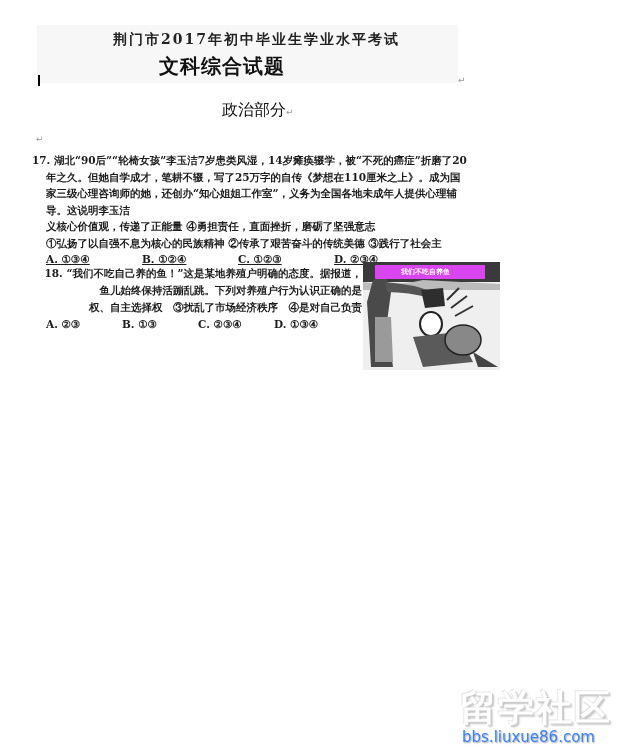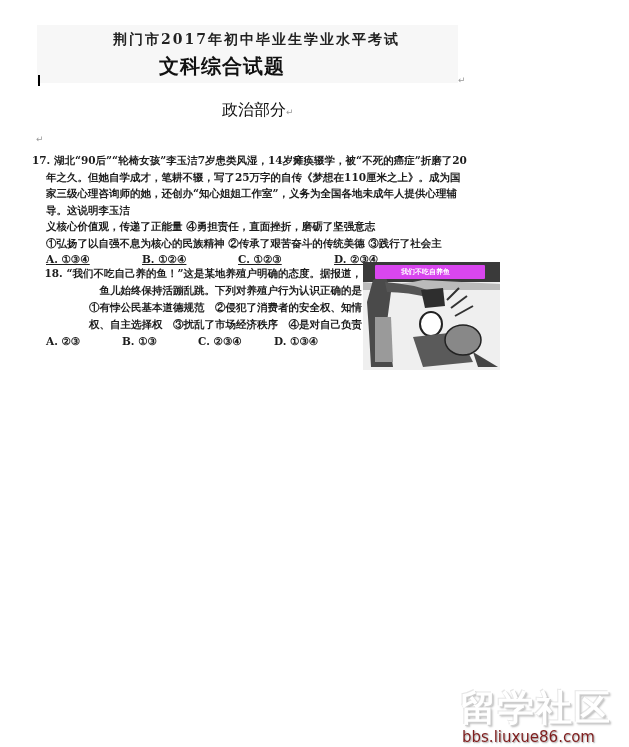--- a/index.html
+++ b/index.html
@@ -152,21 +152,21 @@
       letter-spacing: 2px;
       text-shadow: 1px 1px 0 #cfcfcf, 2px 2px 2px #bdbdbd, -1px -1px 0 #e6e6e6;
       white-space: nowrap;
     }
     .wm-url {
       position: absolute;
       left: 2px;
       top: 44px;
       font-family: "DejaVu Sans", sans-serif;
       font-size: 15px;
-      color: #7f1d1d;
+      color: #3b82f6;
       text-shadow: 1px 1px 0 #c8c8c8, 1px 1px 2px #b5b5b5;
       white-space: nowrap;
     }
   </style>
 </head>
 <body>
 
 <div class="header-scan">
   <div class="header-line1">荆门市2017年初中毕业生学业水平考试</div>
   <div class="header-line2">文科综合试题</div>
@@ -190,21 +190,20 @@
     <span>A. ①③④</span>
     <span>B. ①②④</span>
     <span>C. ①②③</span>
     <span>D. ②③④</span>
   </div>
 </div>
 
 <div class="q18-block">
   <div class="q-line">18. “我们不吃自己养的鱼！”这是某地养殖户明确的态度。据报道，</div>
   <div class="q-line q-indent">鱼儿始终保持活蹦乱跳。下列对养殖户行为认识正确的是</div>
-  <div class="q-line q-indent">①有悖公民基本道德规范　②侵犯了消费者的安全权、知情</div>
   <div class="q-line q-indent">权、自主选择权　③扰乱了市场经济秩序　④是对自己负责</div>
   <div class="options-row q18-opts">
     <span>A. ②③</span>
     <span>B. ①③</span>
     <span>C. ②③④</span>
     <span>D. ①③④</span>
   </div>
 </div>
 
 <div class="cartoon">

